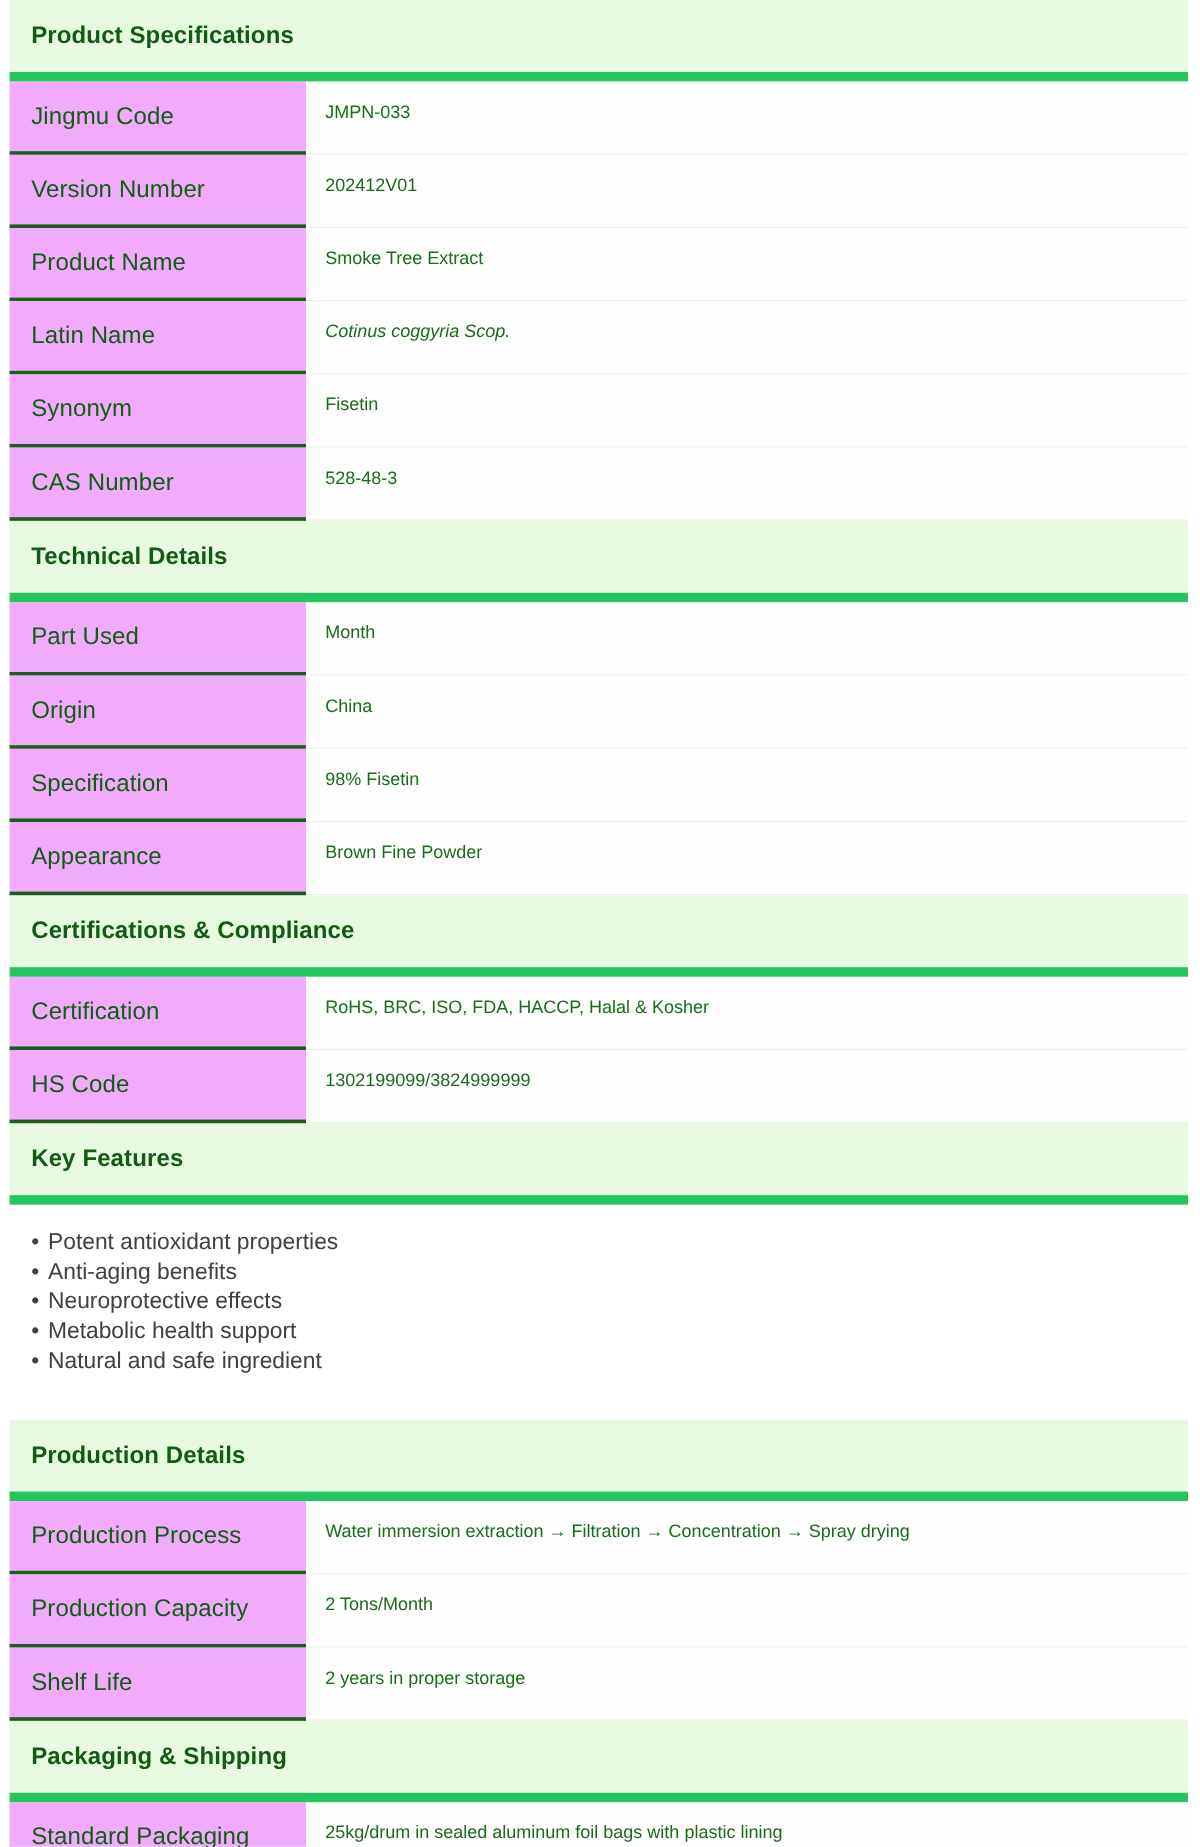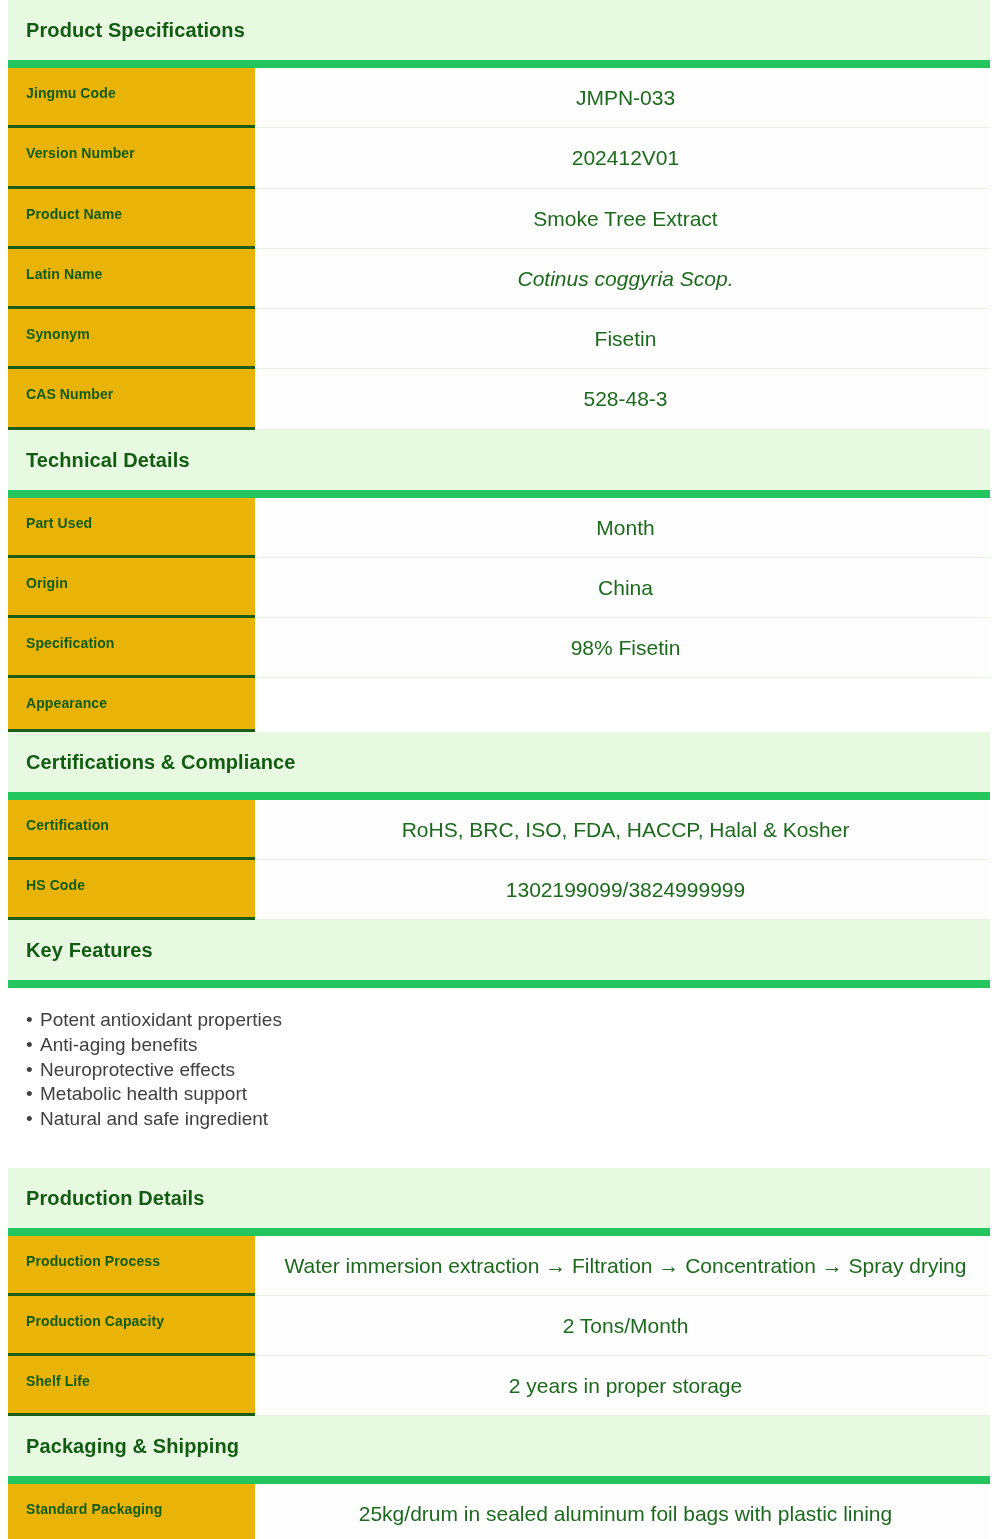--- a/index.html
+++ b/index.html
@@ -26,40 +26,39 @@
   .row {
     display: flex;
     align-items: stretch;
     width: 100%;
   }
 
   .cell-label {
     box-sizing: border-box;
     width: 247px;
     flex: 0 0 247px;
-    background: #eab308;
+    background: #f0abfc;
     border-bottom: 3px solid #1a5e19;
     padding: 17px 0 16px 18px;
-    font-size: 14px;
-    font-weight: bold;
+    font-size: 20px;
+    font-weight: normal;
     color: #125c12;
     line-height: 1.25;
     letter-spacing: 0.1px;
   }
 
   .cell-value {
     box-sizing: border-box;
     flex: 1 1 auto;
     background: #fdfefd;
     border-bottom: 1px solid #e3f6de;
     padding: 17px 10px 16px 16px;
-    font-size: 21px;
+    font-size: 15px;
     color: #1c6b1c;
     line-height: 1.25;
-    text-align: center;
   }
 
   .cell-value.italic {
     font-style: italic;
   }
 
   
   .section-header {
     box-sizing: border-box;
     width: 100%;
@@ -139,20 +138,21 @@
     <div class="row">
       <div class="cell-label">Origin</div>
       <div class="cell-value">China</div>
     </div>
     <div class="row">
       <div class="cell-label">Specification</div>
       <div class="cell-value">98% Fisetin</div>
     </div>
     <div class="row">
       <div class="cell-label">Appearance</div>
+      <div class="cell-value">Brown Fine Powder</div>
     </div>
     <div class="section-header">Certifications &amp; Compliance</div>
     <div class="row">
       <div class="cell-label">Certification</div>
       <div class="cell-value">RoHS, BRC, ISO, FDA, HACCP, Halal &amp; Kosher</div>
     </div>
     <div class="row">
       <div class="cell-label">HS Code</div>
       <div class="cell-value">1302199099/3824999999</div>
     </div>

